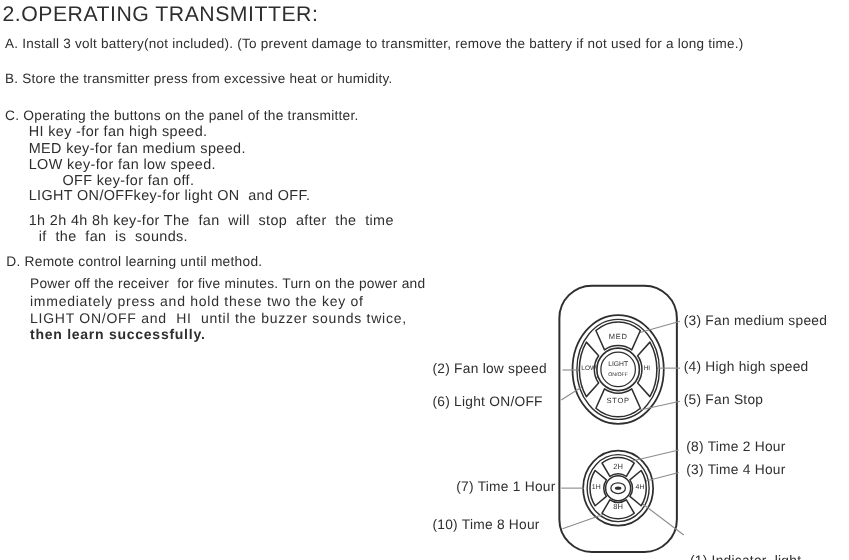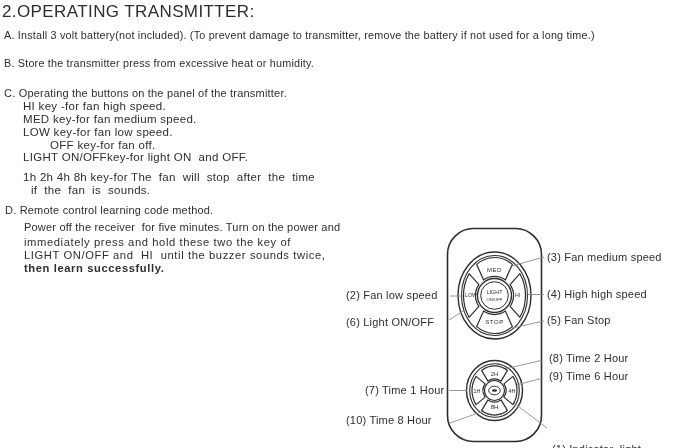--- a/index.html
+++ b/index.html
@@ -35,21 +35,21 @@
 
   <div class="t c-line" style="left:23px; top:100px;">HI key -for fan high speed.</div>
   <div class="t c-head" style="left:4px;  top:87px;">C. Operating the buttons on the panel of the transmitter.</div>
   <div class="t c-line" style="left:23px; top:113px;">MED key-for fan medium speed.</div>
   <div class="t c-line" style="left:23px; top:126px;">LOW key-for fan low speed.</div>
   <div class="t c-line" style="left:23px; top:139px;margin-left:27px;">OFF key-for fan off.</div>
   <div class="t c-line" style="left:23px; top:151px;">LIGHT ON/OFFkey-for light ON  and OFF.</div>
   <div class="t c-line" style="left:23px; top:171px;">1h 2h 4h 8h key-for The  fan  will  stop  after  the  time</div>
   <div class="t c-line" style="left:31px; top:184px;">if  the  fan  is  sounds.</div>
 
-  <div class="t d-line" style="left:5px;  top:204px;">D. Remote control learning code method.</div>
+  <div class="t d-line" style="left:5px;  top:204px;">D. Remote control learning until method.</div>
   <div class="t d-line" style="left:24px; top:221px;">Power off the receiver  for five minutes. Turn on the power and</div>
   <div class="t d-line-sp" style="left:24px; top:236px;">immediately press and hold these two the key of</div>
   <div class="t d-line-sp" style="left:24px; top:249px;">LIGHT ON/OFF and  HI  until the buzzer sounds twice,</div>
   <div class="t d-line-sp" style="left:24px; top:262px;font-weight:bold;">then learn successfully.</div>
 
   <svg class="overlay" width="679" height="448" viewBox="0 0 679 448">
 
     <rect x="447.5" y="228.5" width="94" height="213" rx="26" class="shape" stroke-width="1.6"></rect>
 
     <ellipse cx="494.5" cy="295.5" rx="36.5" ry="43.5" class="ring" stroke-width="1.4"></ellipse>
@@ -97,18 +97,18 @@
     <text x="512" y="390.5" class="btxt" font-size="5.5" dominant-baseline="central">4H</text>
     <text x="494.5" y="406.5" class="btxt" font-size="6" dominant-baseline="central">8H</text>
   </svg>
 
   <div class="callout" style="left:346px; top:289px;">(2) Fan low speed</div>
   <div class="callout" style="left:346px; top:316px;">(6) Light ON/OFF</div>
   <div class="callout" style="left:547px; top:251px;">(3) Fan medium speed</div>
   <div class="callout" style="left:547px; top:288px;">(4) High high speed</div>
   <div class="callout" style="left:547px; top:314px;">(5) Fan Stop</div>
   <div class="callout" style="left:549px; top:352px;">(8) Time 2 Hour</div>
-  <div class="callout" style="left:549px; top:370px;">(9) Time 6 Hour</div>
+  <div class="callout" style="left:549px; top:370px;">(3) Time 4 Hour</div>
   <div class="callout" style="left:365px; top:384px;">(7) Time 1 Hour</div>
   <div class="callout" style="left:346px; top:414px;">(10) Time 8 Hour</div>
   <div class="callout" style="left:552px; top:443px;">(1) Indicator  light</div>
 
 </div>
 
 </body></html>

